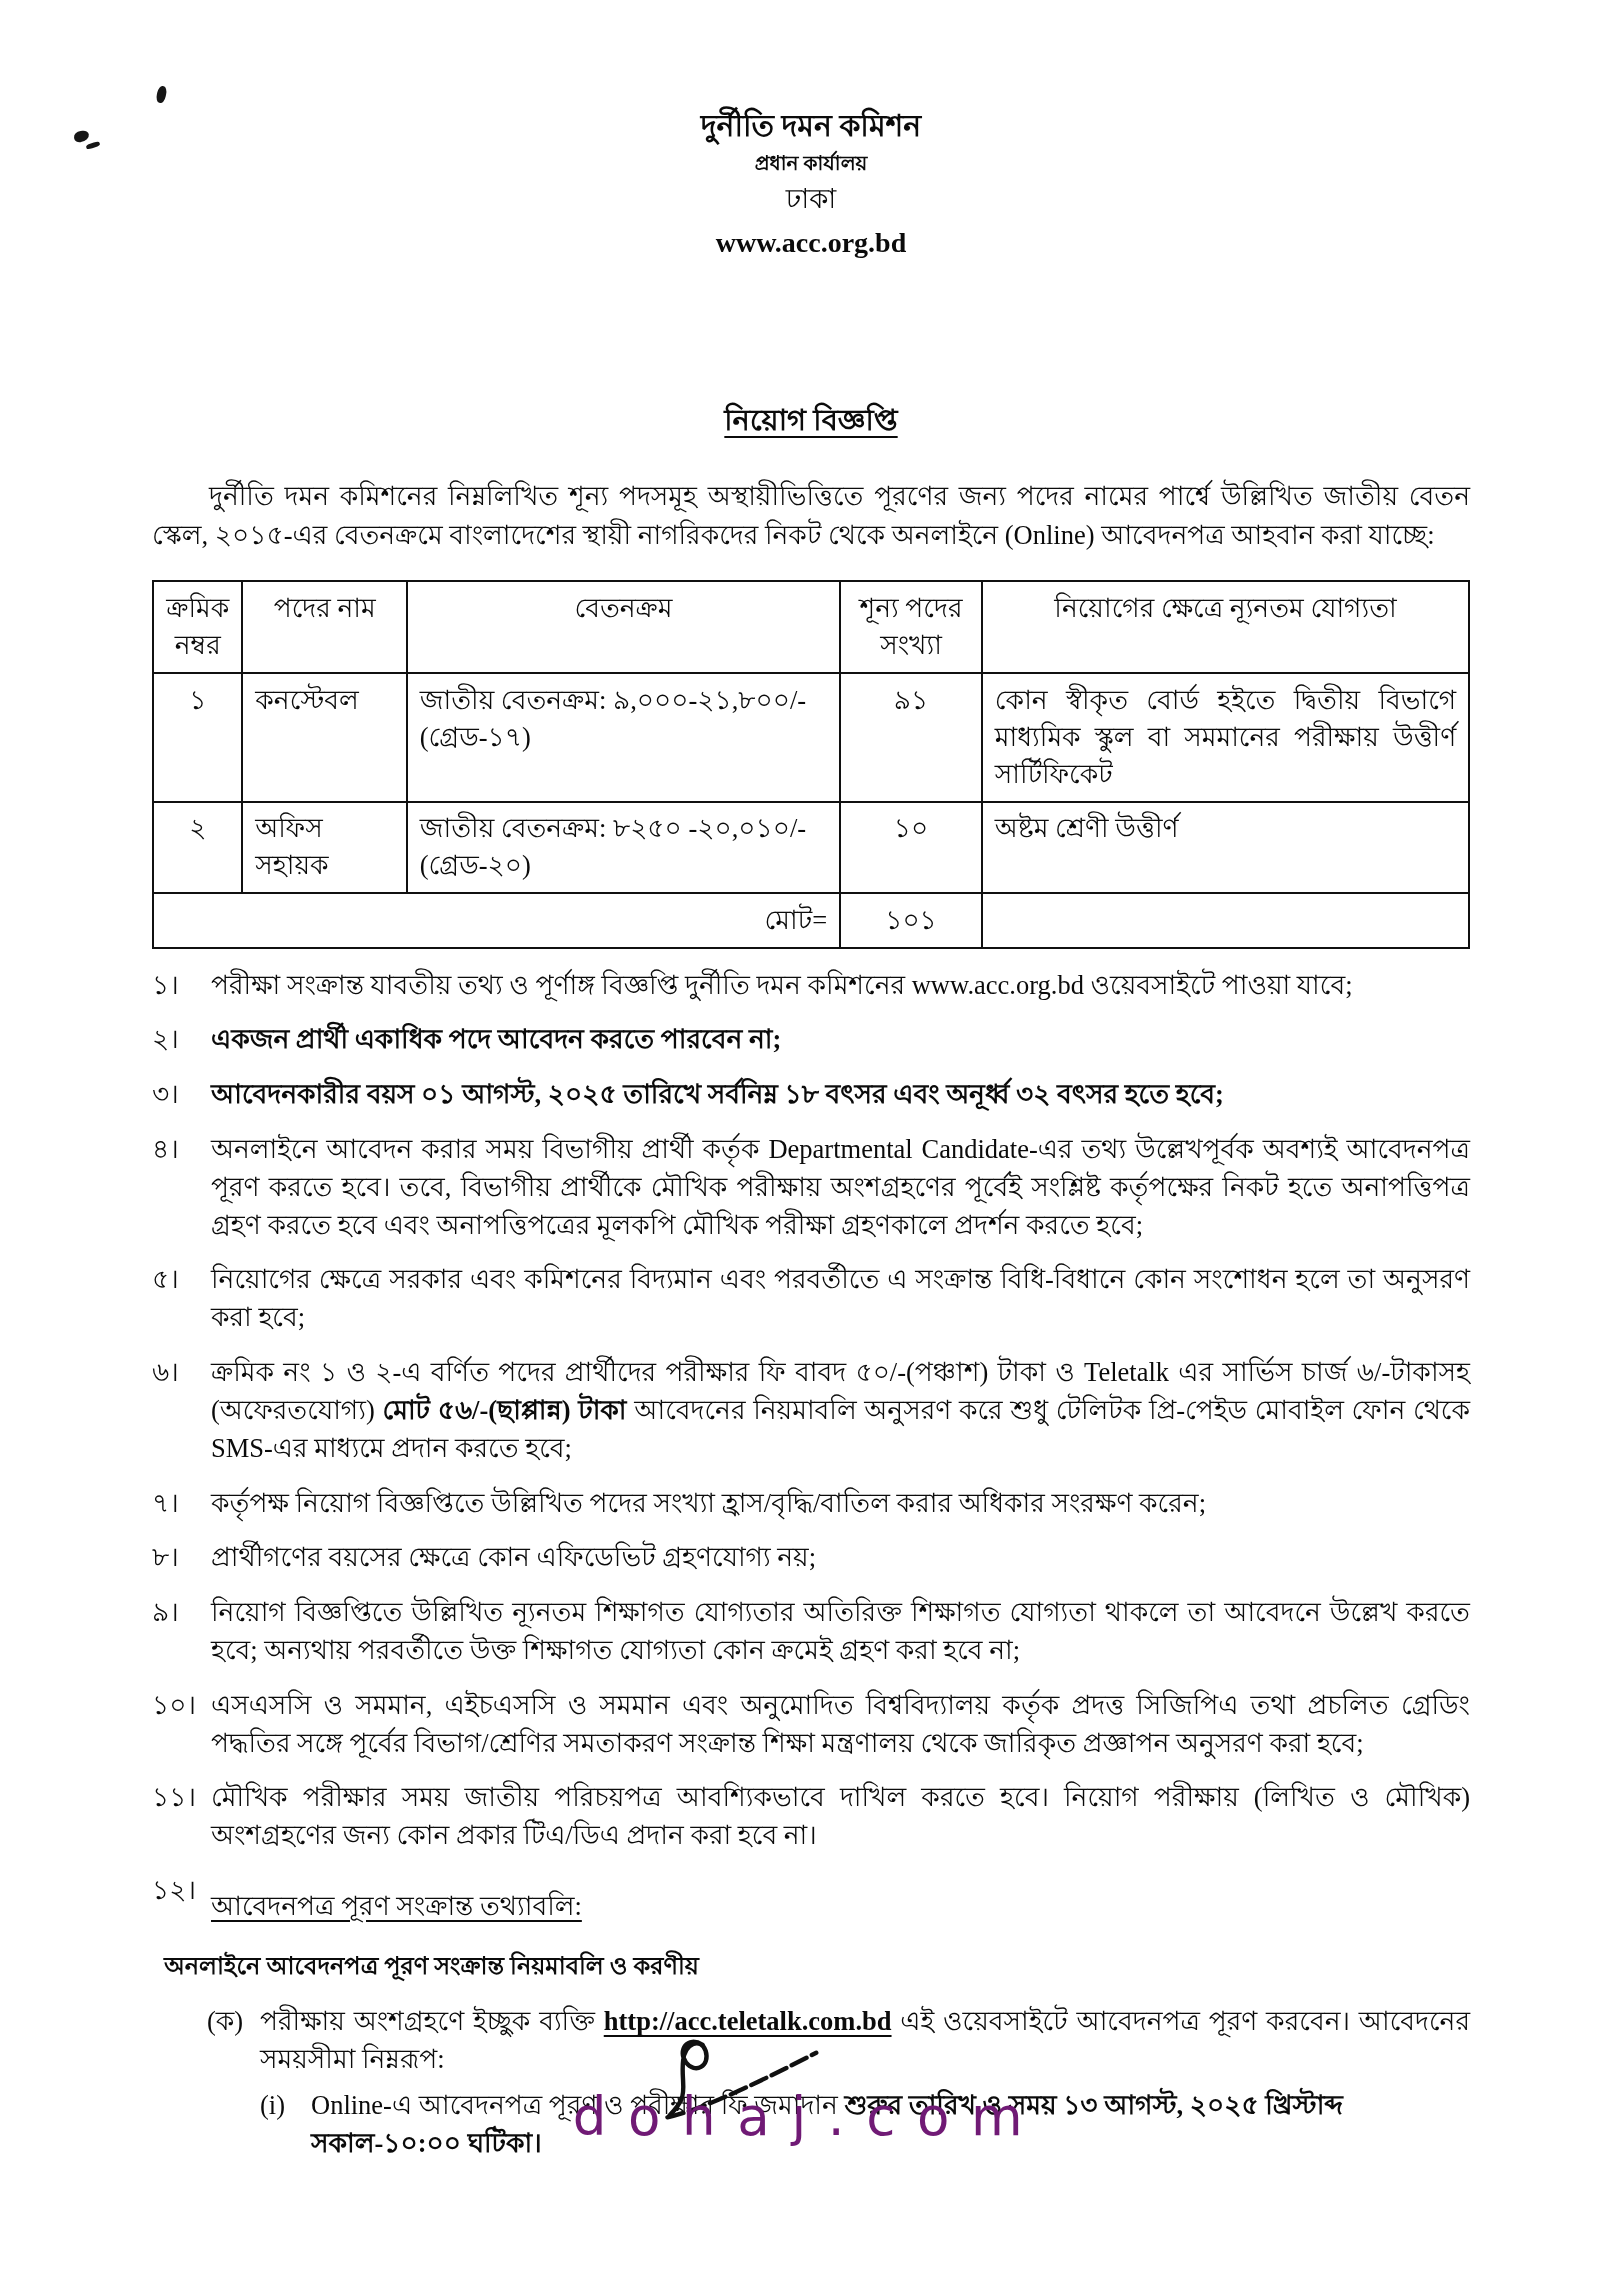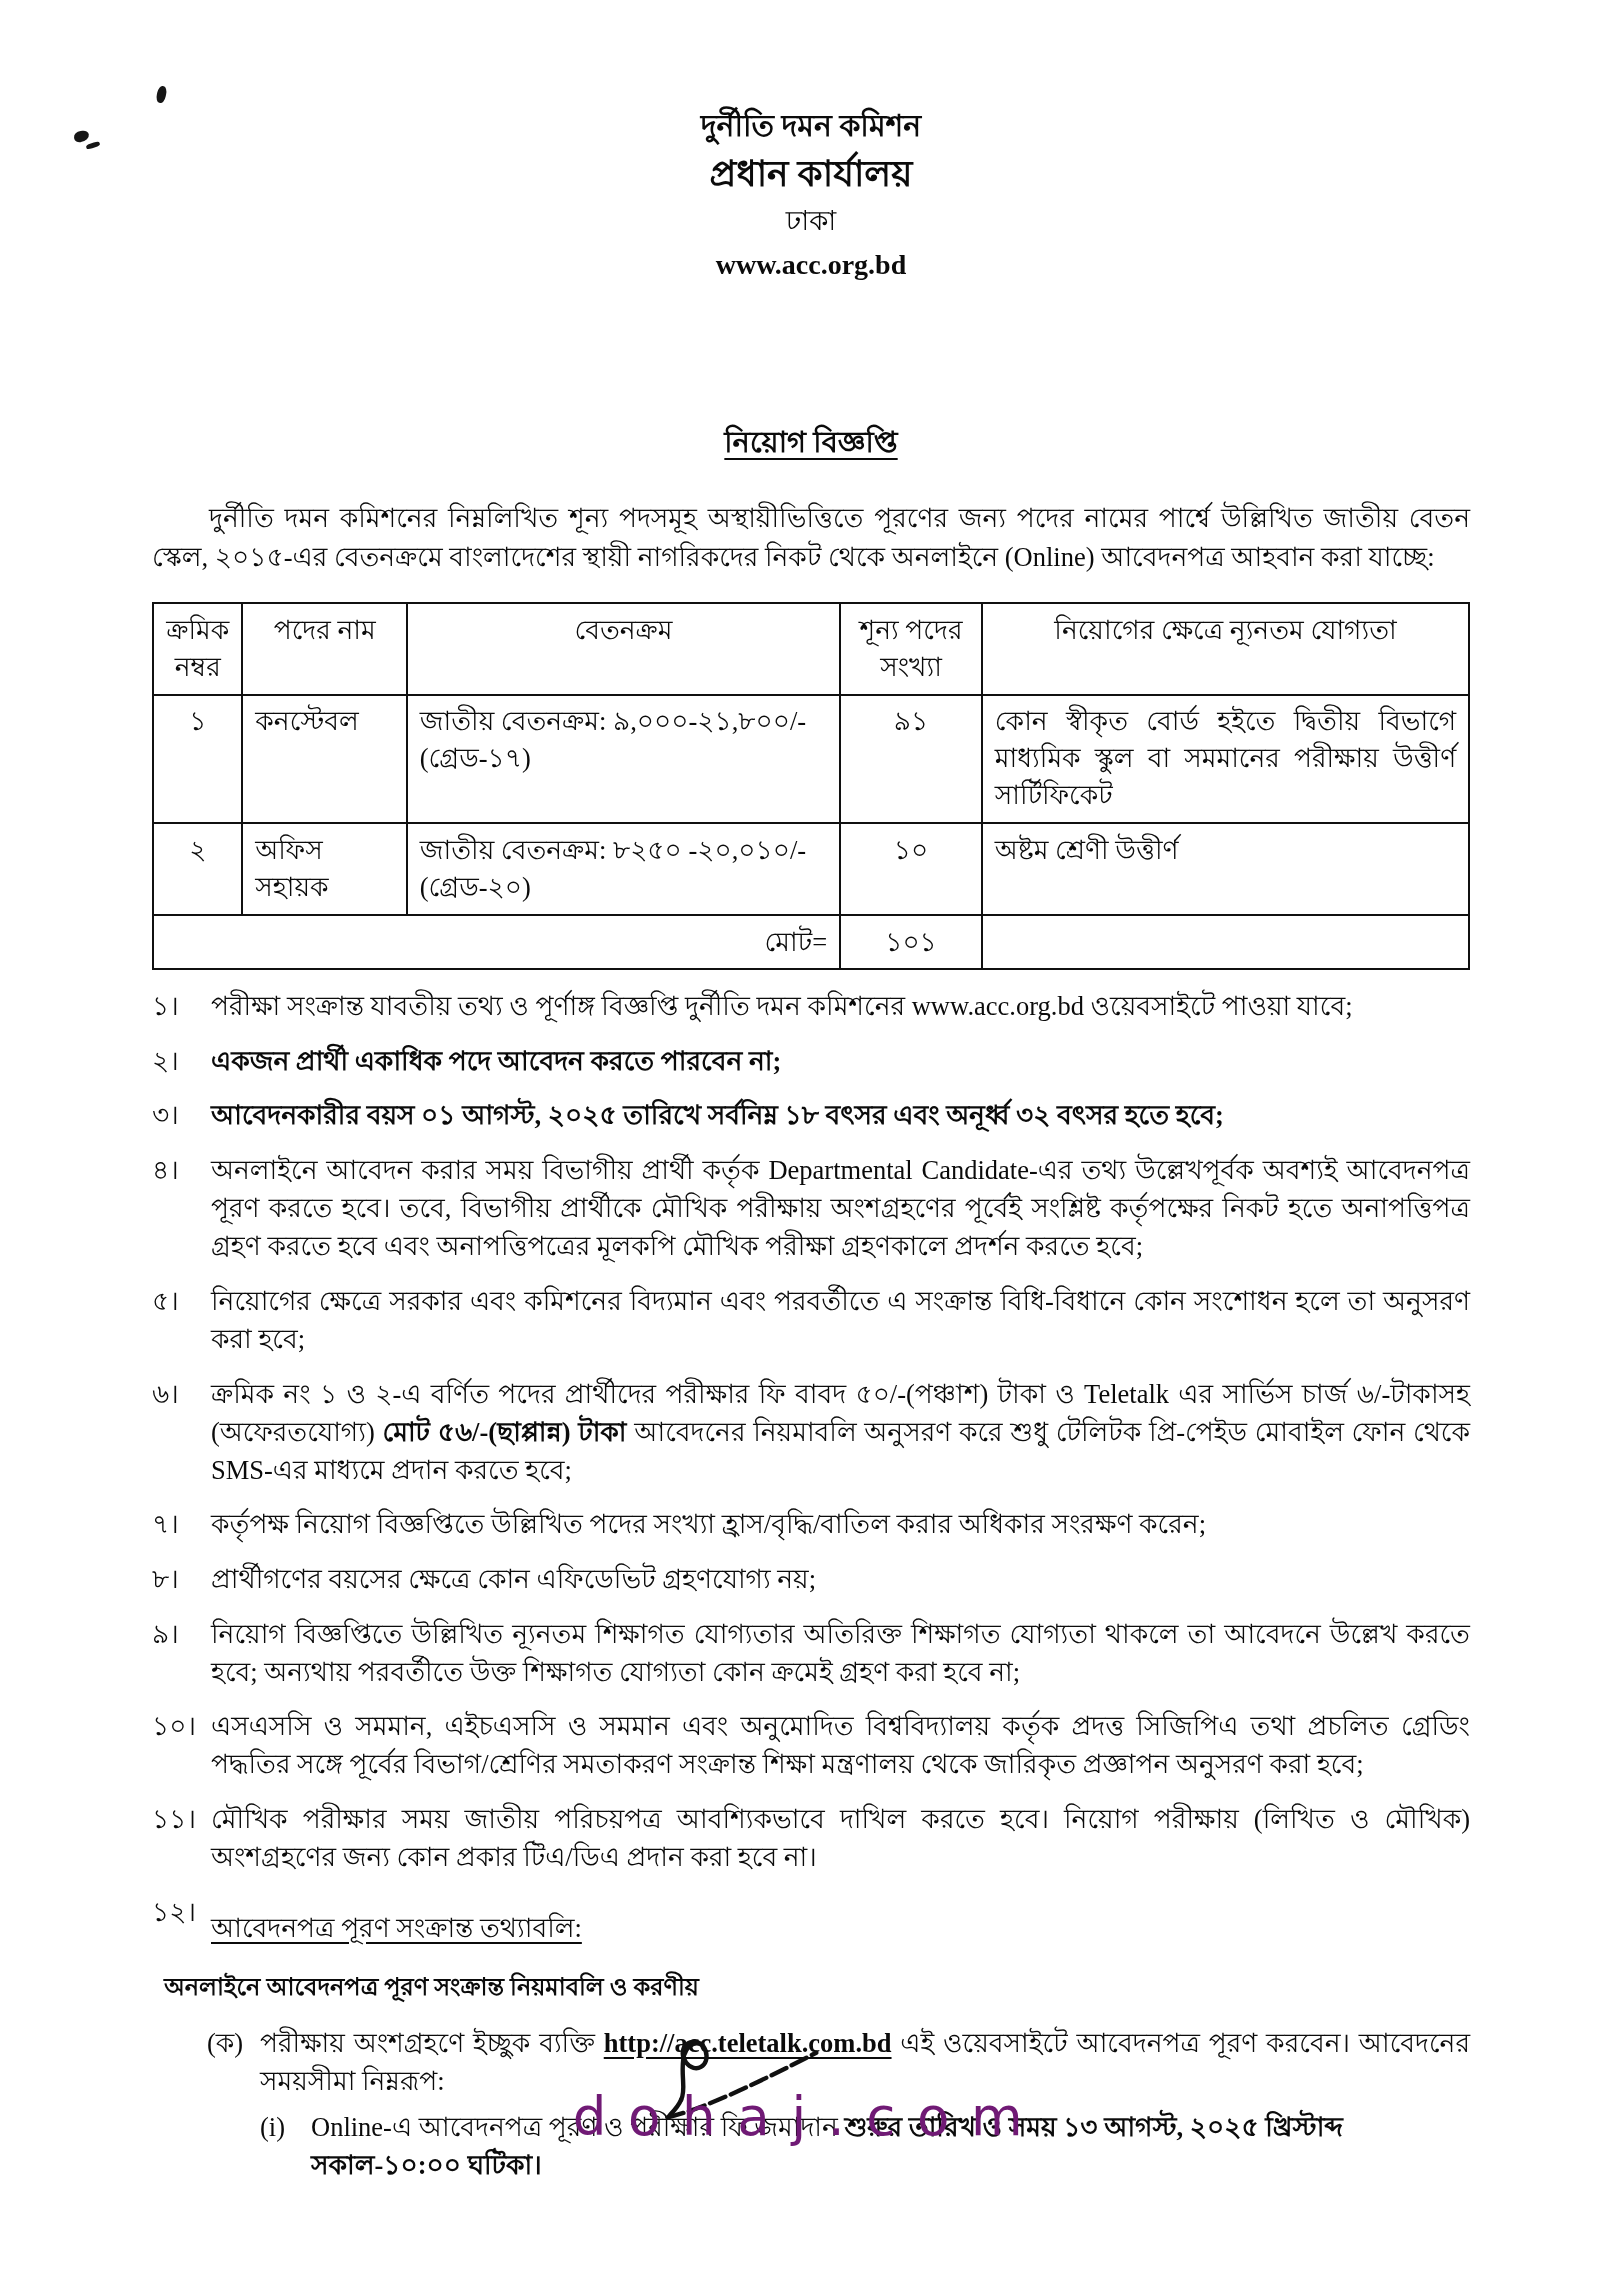--- a/index.html
+++ b/index.html
@@ -7,21 +7,21 @@
     width:1617px;height:2274px;background:#ffffff;color:#0b0b0b;
     font-family:"Liberation Serif","DejaVu Serif",serif;
     position:relative;overflow:hidden;
     -webkit-font-smoothing:antialiased;
   }
   .doc{position:absolute;left:152px;right:147px;top:106px;}
 
   
   .org-header{text-align:center;line-height:1.35;}
   .org-name{font-size:30px;font-weight:bold;}
-  .org-office{font-size:36px;font-weight:bold;margin-top:3.9px;}
+  .org-office{font-size:20px;font-weight:bold;margin-top:3.9px;}
   .org-city{font-size:27.4px;margin-top:3.9px;}
   .org-site{font-size:28px;font-weight:bold;margin-top:5.9px;}
 
   
   .memo-row{display:flex;justify-content:space-between;align-items:center;margin-top:82px;}
   .memo-number{font-size:26.5px;}
   .date-block{display:flex;align-items:center;gap:25.5px;}
   .date-label{font-size:26.5px;}
   .date-stack{text-align:center;font-size:26.5px;line-height:1.45;}
   .date-top{border-bottom:2px solid #101010;padding:0 13.7px 2.9px 13.7px;}

